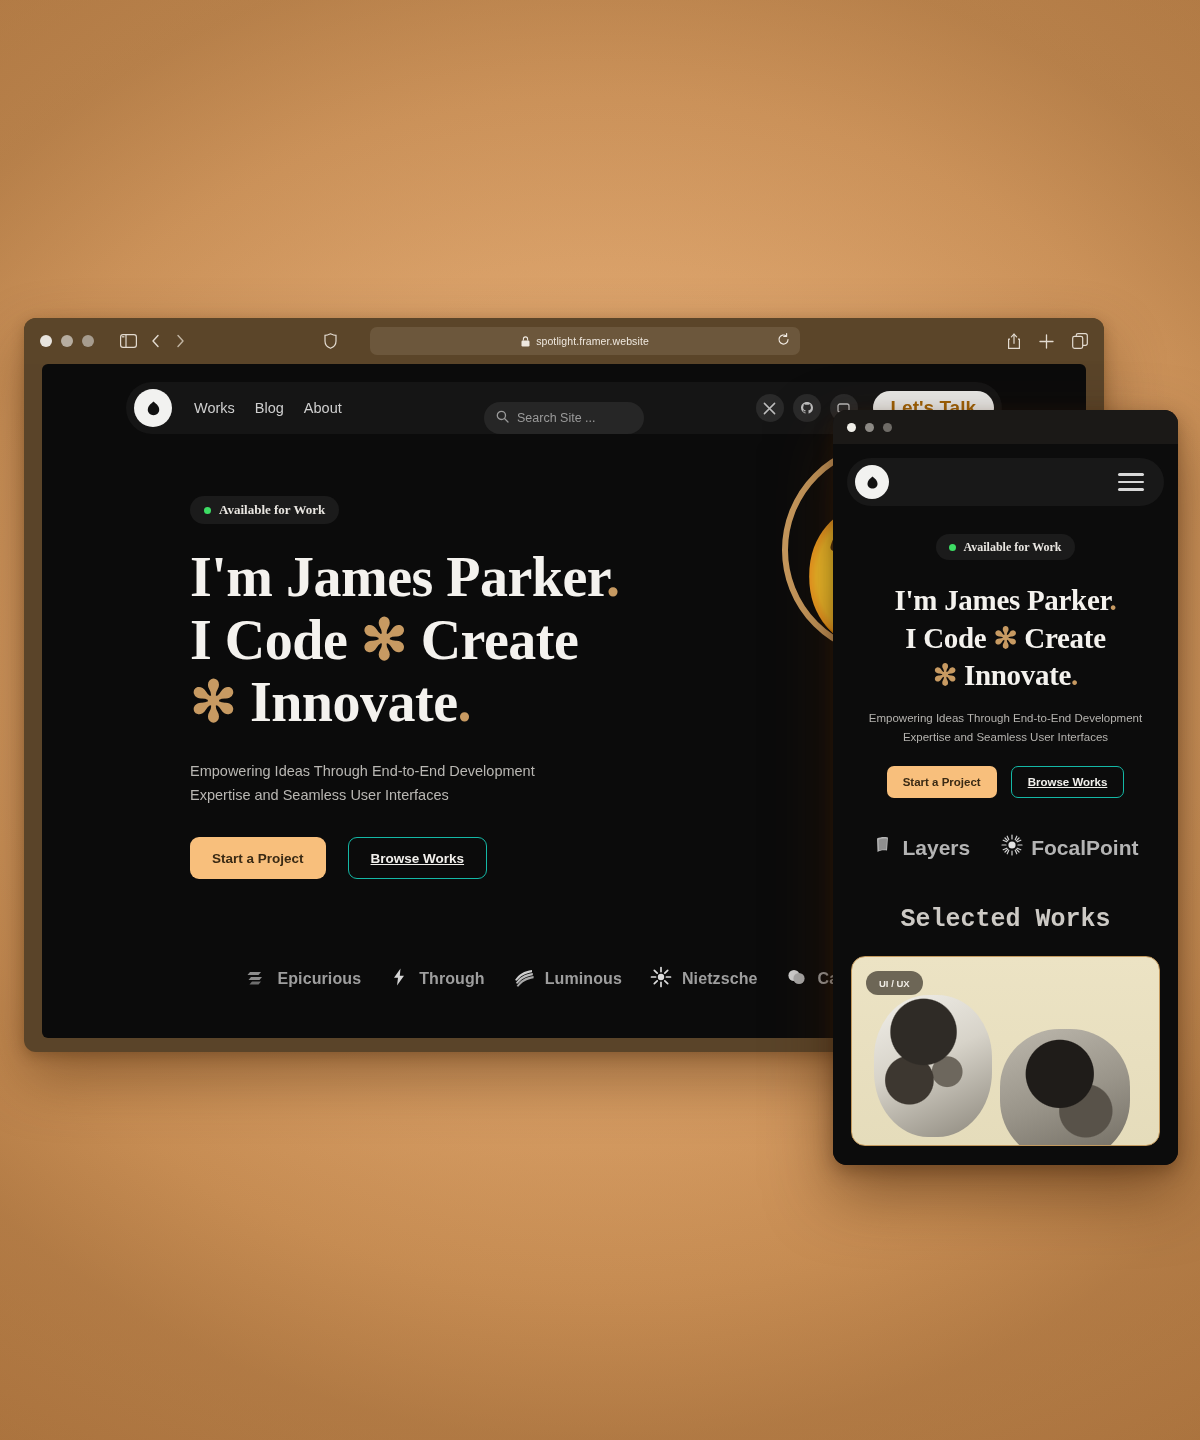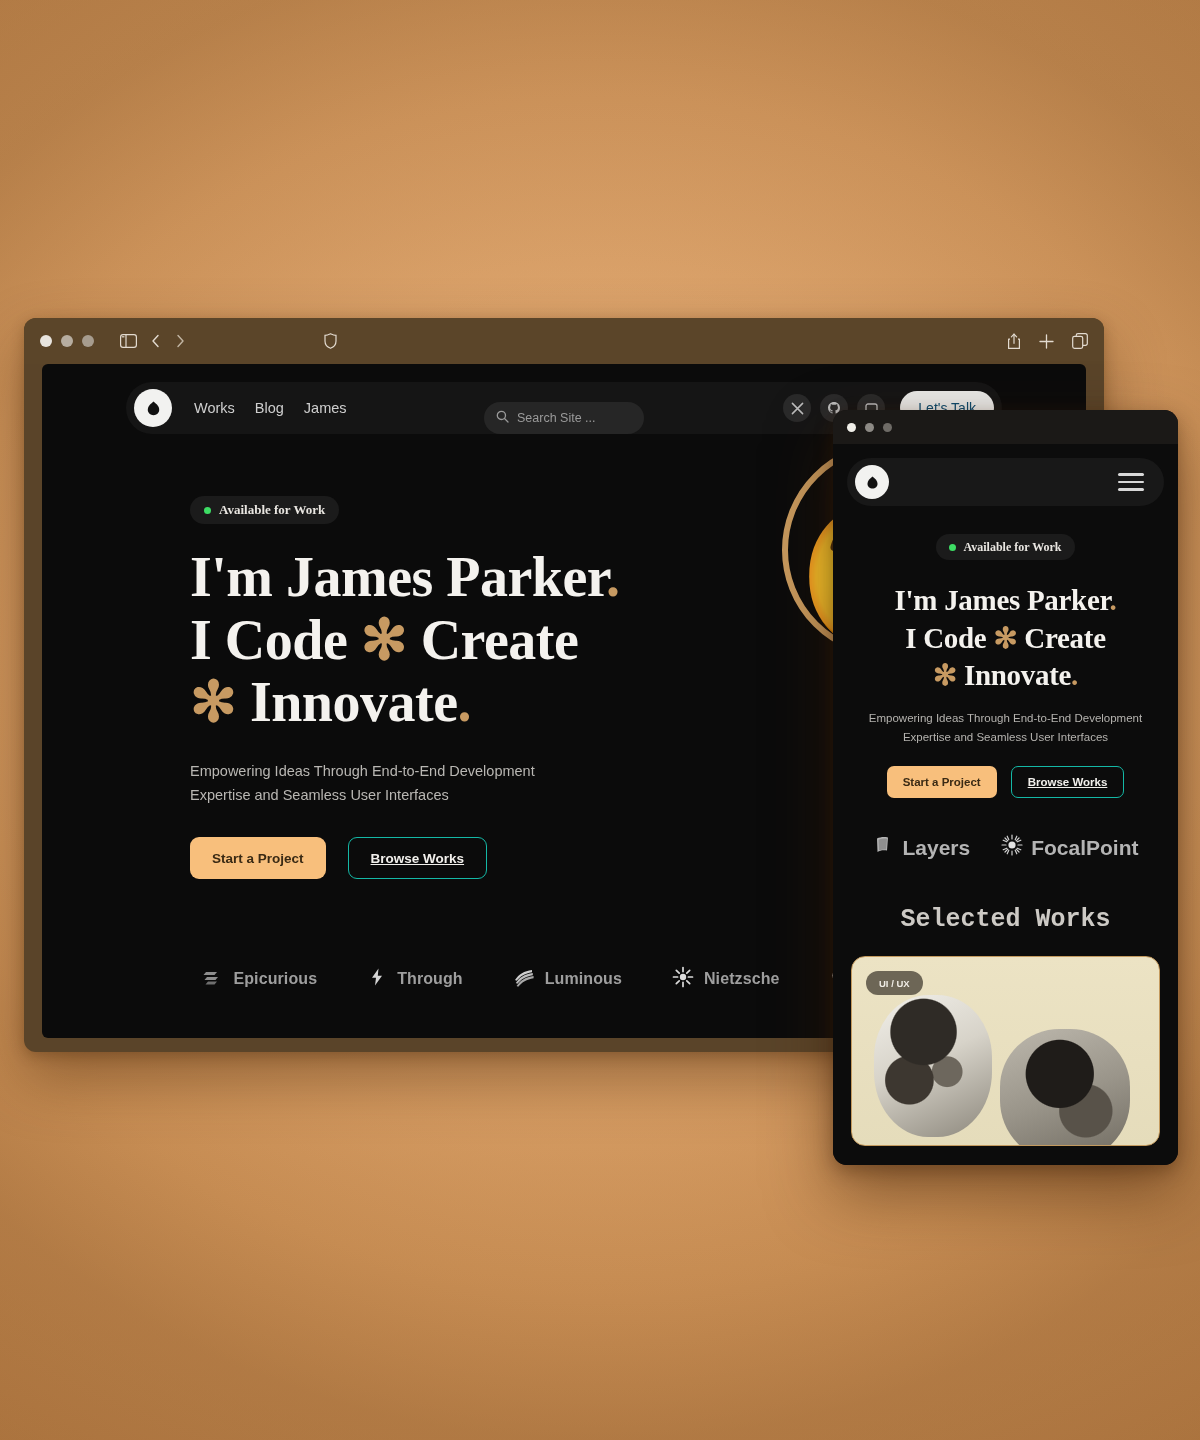--- a/index.html
+++ b/index.html
@@ -66,21 +66,21 @@
   .search-box{
     position:absolute; left:358px; width:160px; height:32px; border-radius:16px;
     background:#262626; display:flex; align-items:center; gap:8px; padding:0 12px;margin-top:20px;
   }
   .search-box .ph{ color:#9a9a9a; font-size:12.5px; }
   .nav-right{ margin-left:auto; display:flex; align-items:center; gap:9px; }
   .soc{ width:28px; height:28px; border-radius:50%; background:#2a2a2a;
         display:flex; align-items:center; justify-content:center; }
   .nav-cta{
     height:34px; padding:0 18px; border-radius:18px; background:#e9e9e7;
-    color:#0c4a6e; font-size:14px; font-weight:400; display:flex; align-items:center;
+    color:#a16207; font-size:19px; font-weight:700; display:flex; align-items:center;
     justify-content:center; margin-left:6px;
   }
 
   
   .hero{ position:relative; padding:62px 0 0 148px; }
   .badge{
     display:inline-flex; align-items:center; gap:8px; height:28px; padding:0 14px;
     border-radius:15px; background:#1b1b1b;
   }
   .dot{ width:7px; height:7px; border-radius:50%; background:#3ddc64; }
@@ -117,21 +117,21 @@
   .ring-socials{
     position:absolute; left:50%; transform:translateX(-50%); bottom:-18px;
     display:flex; gap:10px;
   }
   .rsoc{ width:36px; height:36px; border-radius:50%; background:#2b2b2b;
          display:flex; align-items:center; justify-content:center; }
 
   
   .logo-strip{
     position:absolute; left:0; right:0; bottom:46px;
-    display:flex; align-items:center; justify-content:center; gap:50px;
+    display:flex; align-items:center; justify-content:center; gap:28px;
   }
   .brand{ display:flex; align-items:center; gap:10px; color:#9e9e9e;
           font-size:16px; font-weight:600; letter-spacing:.1px; }
 
   
   .mobile-window{
     position:absolute; left:833px; top:410px; width:345px; height:755px;
     border-radius:14px; overflow:hidden; background:#141210;
     box-shadow:0 28px 64px rgba(60,30,5,0.50), 0 6px 18px rgba(60,30,5,0.35);
   }
@@ -231,20 +231,35 @@
           </svg>
       </span>
     </div>
 
     <span class="tbi" style="position:absolute;left:300px;">
       <svg width="13" height="16" viewBox="0 0 13 16">
           <path d="M6.5 0.8 C4 2 2 2.4 1 2.4 L1 8 C1 12 4 14.4 6.5 15.3 C9 14.4 12 12 12 8 L12 2.4 C11 2.4 9 2 6.5 0.8 Z" fill="none" stroke="#efe8df" stroke-width="1.2"></path>
         </svg>
     </span>
 
+    <div class="urlbar" style="left:346px;transform:none;top:9px;">
+      <span class="lock">
+        <svg width="9" height="11" viewBox="0 0 9 11">
+            <rect x="0.5" y="4.5" width="8" height="6" rx="1.2" fill="#efe8df"></rect>
+            <path d="M2.4 4.5 V3 a2.1 2.1 0 0 1 4.2 0 V4.5" fill="none" stroke="#efe8df" stroke-width="1.1"></path>
+          </svg>
+      </span>
+      <span class="url-text">spotlight.framer.website</span>
+      <span class="reload">
+        <svg width="13" height="13" viewBox="0 0 13 13">
+            <path d="M11 6.5 A4.5 4.5 0 1 1 9.3 3" fill="none" stroke="#efe8df" stroke-width="1.2" stroke-linecap="round"></path>
+            <polyline points="9.6,0.6 9.6,3.4 6.8,3.4" fill="none" stroke="#efe8df" stroke-width="1.2" stroke-linecap="round" stroke-linejoin="round"></polyline>
+          </svg>
+      </span>
+    </div>
 
     <div class="tb-icons-right">
       <span class="tbi">
         <svg width="14" height="17" viewBox="0 0 14 17">
             <path d="M3 6.2 H1.6 V15.4 H12.4 V6.2 H11" fill="none" stroke="#efe8df" stroke-width="1.2" stroke-linejoin="round"></path>
             <line x1="7" y1="1.2" x2="7" y2="10.3" stroke="#efe8df" stroke-width="1.2" stroke-linecap="round"></line>
             <polyline points="4.4,3.8 7,1.2 9.6,3.8" fill="none" stroke="#efe8df" stroke-width="1.2" stroke-linecap="round" stroke-linejoin="round"></polyline>
           </svg>
       </span>
       <span class="tbi">
@@ -266,21 +281,21 @@
 
     <div class="site-nav">
       <div class="logo-circle">
         <svg width="17" height="17" viewBox="0 0 17 17">
             <path d="M8.5 1.6 C11.6 4.2 14.2 6.4 14.2 9.8 C14.2 13 11.6 15.2 8.5 15.2 C5.4 15.2 2.8 13 2.8 9.8 C2.8 6.4 5.4 4.2 8.5 1.6 Z" fill="#111"></path>
           </svg>
       </div>
       <div class="nav-links">
         <a href="#">Works</a>
         <a href="#">Blog</a>
-        <a href="#">James</a>
+        <a href="#">About</a>
       </div>
       <div class="search-box">
         <span>
           <svg width="13" height="13" viewBox="0 0 13 13">
               <circle cx="5.4" cy="5.4" r="4.1" fill="none" stroke="#9a9a9a" stroke-width="1.3"></circle>
               <line x1="8.5" y1="8.5" x2="12" y2="12" stroke="#9a9a9a" stroke-width="1.3" stroke-linecap="round"></line>
             </svg>
         </span>
         <span class="ph">Search Site ...</span>
       </div>

